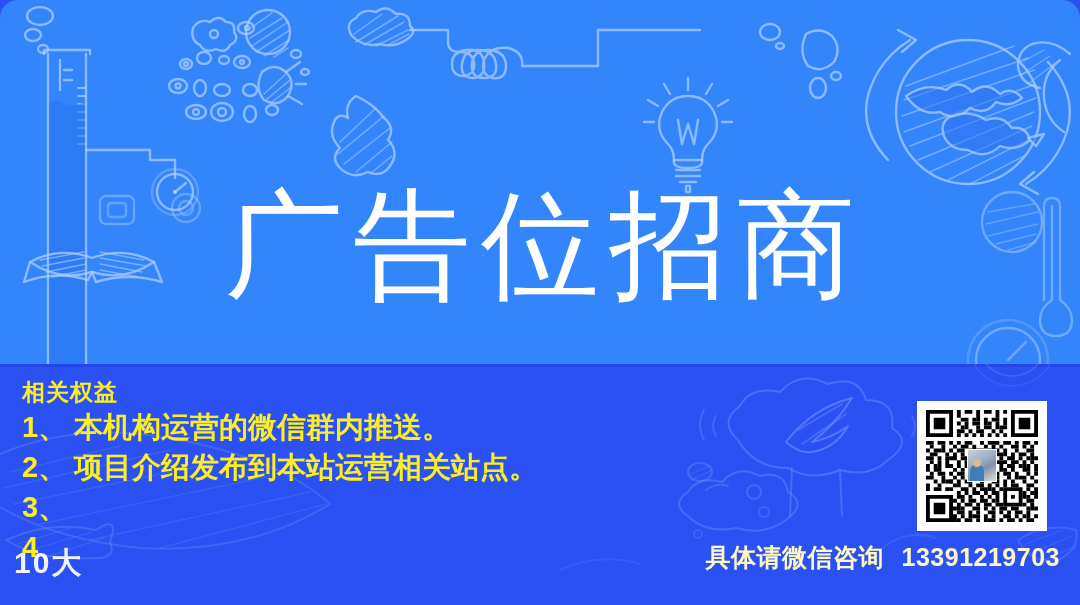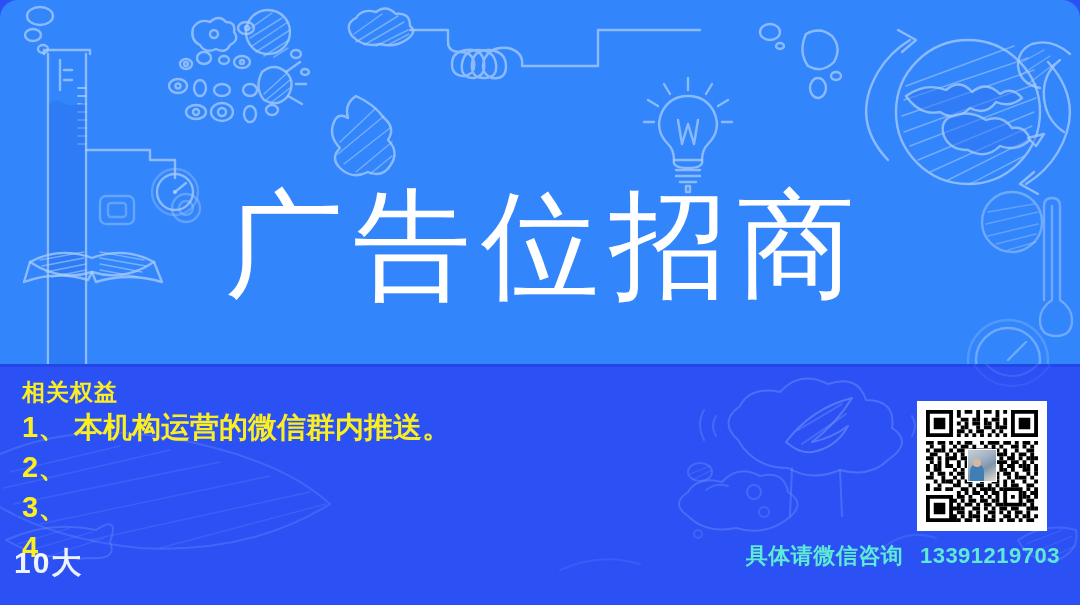--- a/index.html
+++ b/index.html
@@ -150,22 +150,22 @@
     left: 5px; bottom: 14px;
     width: 8px; height: 8px;
     border-radius: 50%;
     background: #d9b99a;
   }
 
   .contact-line {
     position: absolute;
     right: 20px;
     top: 181px;
-    color: #5eead4;
-    font-size: 22px;
+    color: #fef9c3;
+    font-size: 25px;
     line-height: 1;
     font-weight: 700;
     letter-spacing: 0.5px;
     white-space: nowrap;
   }
   .contact-phone { margin-left: 10px; }
 </style>
 </head>
 <body>
 
@@ -384,20 +384,21 @@
 
     <div class="benefits">
       <div class="benefits-heading">相关权益</div>
 
       <div class="benefit-row">
         <span class="benefit-num">1、</span>
         <span class="benefit-text">本机构运营的微信群内推送。</span>
       </div>
       <div class="benefit-row">
         <span class="benefit-num">2、</span>
+        <span class="benefit-text">项目介绍发布到本站运营相关站点。</span>
       </div>
       <div class="benefit-row">
         <span class="benefit-num">3、</span>
       </div>
       <div class="benefit-row">
         <span class="benefit-num">4、</span>
       </div>
     </div>
 
     <div class="watermark">10大</div>

